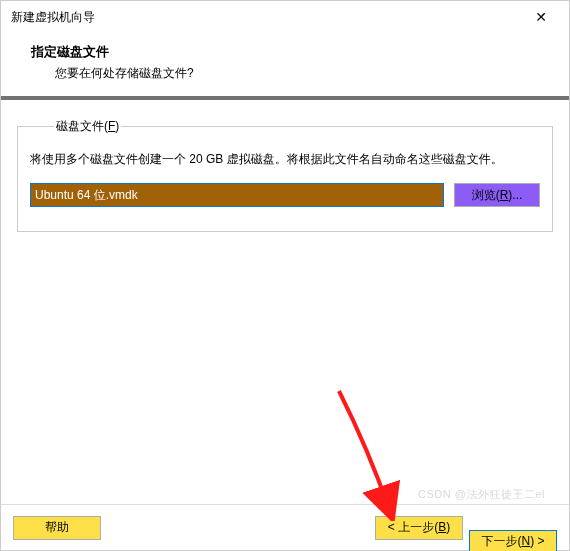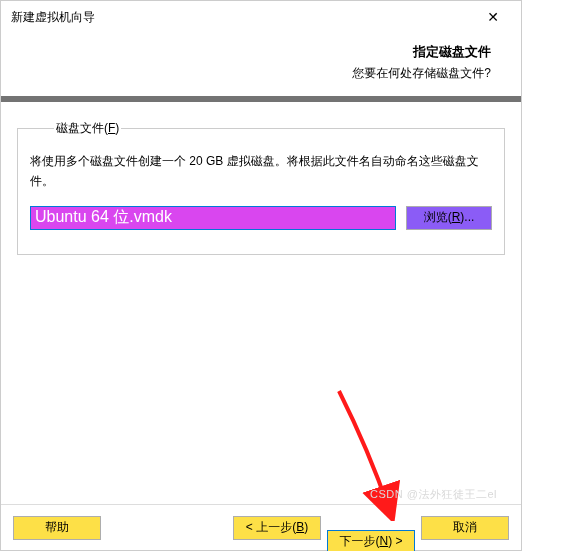--- a/index.html
+++ b/index.html
@@ -4,21 +4,21 @@
 <style>
   * { box-sizing: border-box; }
   body {
     margin: 0;
     font-family: "Microsoft YaHei", "SimSun", sans-serif;
     font-size: 12px;
     background: #fff;
     color: #000;
   }
   .window {
-    width: 522px;
+    width: 570px;
     height: 551px;
     border: 1px solid #ccc;
     background: #fff;
     position: relative;
     display: flex;
     flex-direction: column;
   }
   .titlebar {
     height: 32px;
     display: flex;
@@ -31,44 +31,43 @@
     width: 40px;
     height: 28px;
     display: flex;
     align-items: center;
     justify-content: center;
     font-size: 14px;
     cursor: pointer;
   }
   .header-area {
     padding: 10px 30px 14px 30px;
-    border-bottom: 6px solid #737373;
-    text-align: right;
+    border-bottom: 4px solid #737373;
   }
   .header-title { font-weight: bold; font-size: 13px; margin-bottom: 4px; }
-  .header-sub { font-size: 12px; margin-left: 7px; }
+  .header-sub { font-size: 12px; margin-left: 24px; }
   .content {
     flex: 1;
     padding: 18px 14px 10px 14px;
   }
   fieldset {
     border: 1px solid #ccc;
     padding: 14px 12px 24px 12px;
   }
   legend { font-size: 12px; padding: 0 2px; margin-left: 24px; }
   .desc { font-size: 12px; line-height: 1.7; margin-bottom: 14px; }
   .row { display: flex; gap: 10px; align-items: center; }
   .path-input {
     flex: 1;
     height: 24px;
     border: 1px solid #0078d7;
-    background: #d946ef;
+    background: #a16207;
     color: #fff;
     padding: 0 4px;
-    font-size: 16px;
+    font-size: 12px;
     font-family: inherit;
   }
   .path-input::selection { background: #0078d7; color: #fff; }
   .browse-btn {
     width: 86px;
     height: 24px;
     border: 1px solid #adadad;
     background: #8b5cf6;
     font-size: 12px;
     font-family: inherit;
@@ -160,16 +159,15 @@
 
   <div class="footer">
     <button class="btn">帮助</button>
     <div class="spacer"></div>
     <button class="btn">
       <span>&lt; 上一步(</span><u>B</u><span>)</span>
     </button>
     <button class="btn default">
       <span>下一步(</span><u>N</u><span>) &gt;</span>
     </button>
-    <button class="btn">取消</button>
   </div>
 
 </div>
 
 </body></html>

